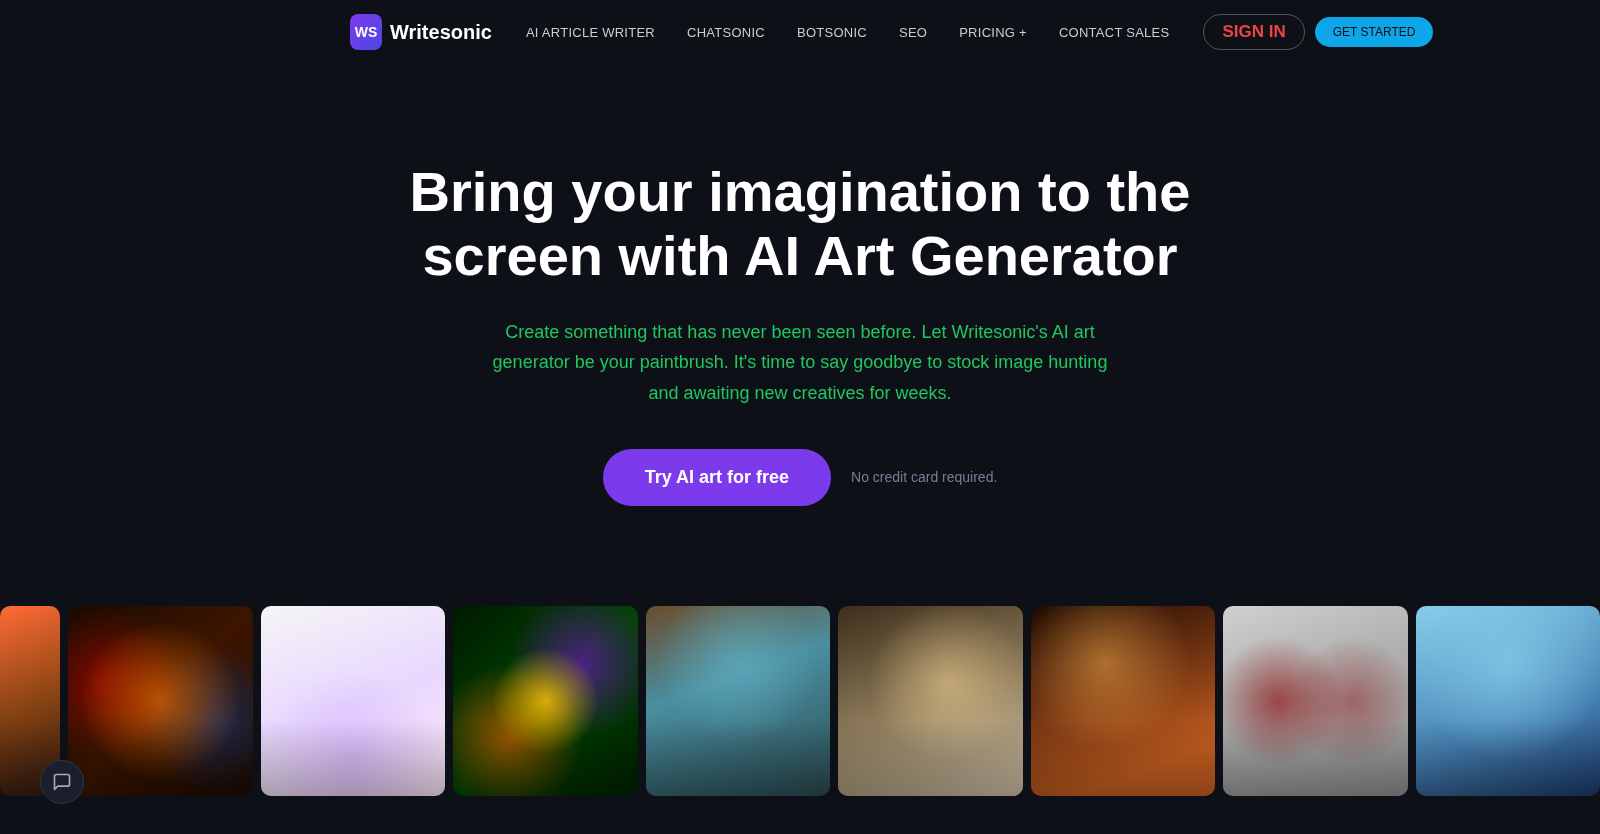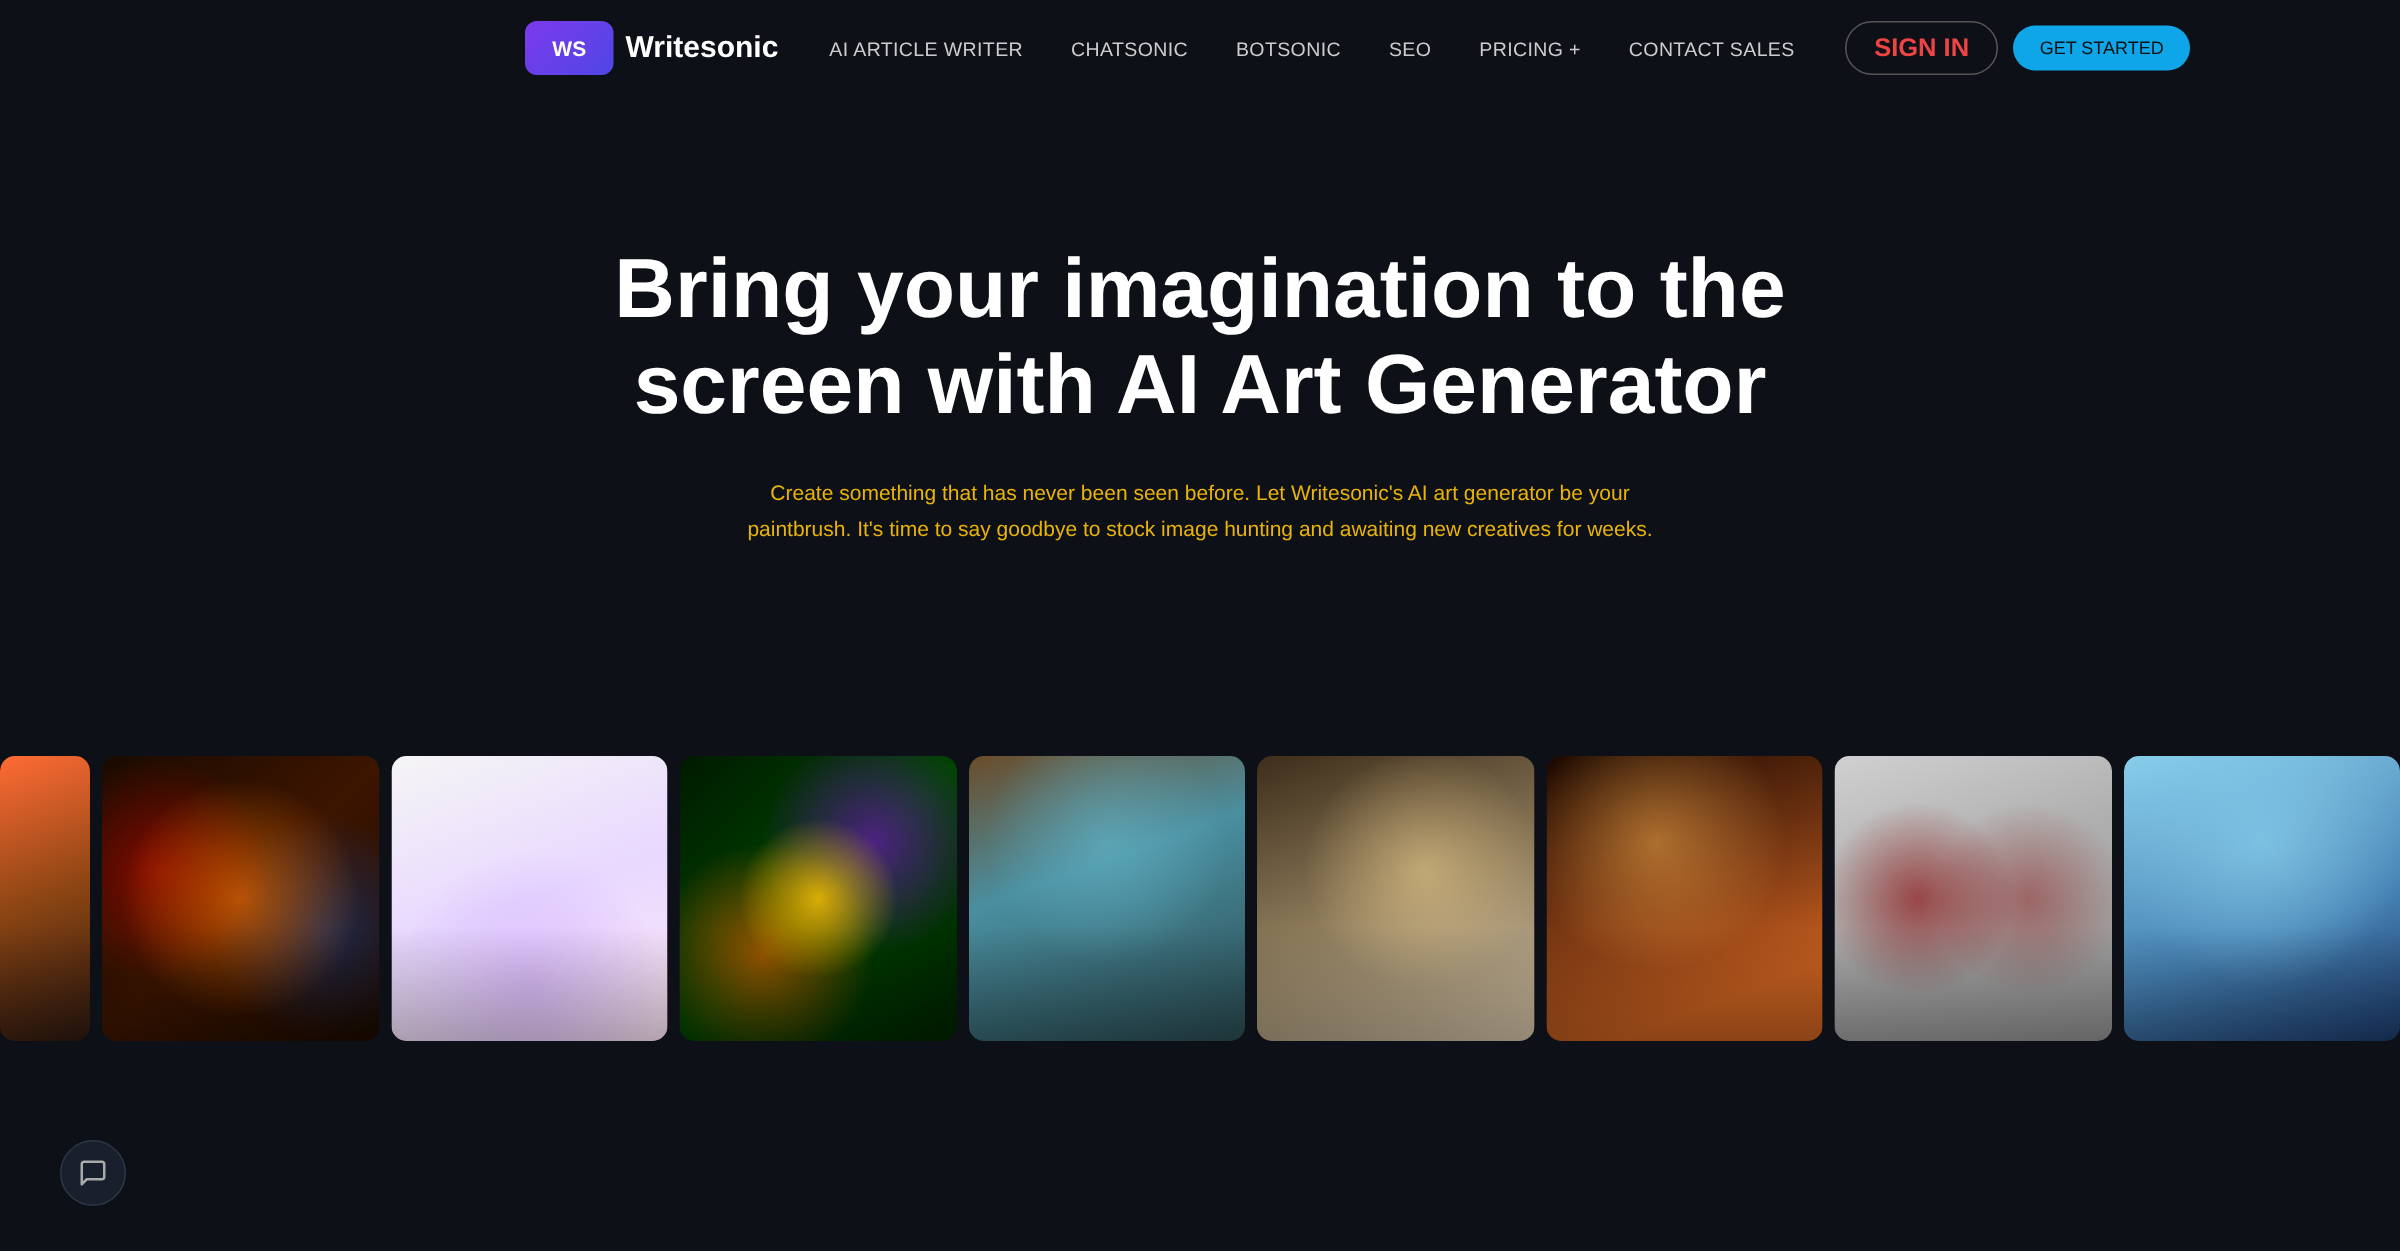--- a/index.html
+++ b/index.html
@@ -35,21 +35,21 @@
 
     .logo {
       display: flex;
       align-items: center;
       gap: 8px;
       margin-right: 16px;
       text-decoration: none;
     }
 
     .logo-icon {
-      width: 59px;
+      width: 32px;
       height: 36px;
       border-radius: 8px;
       background: linear-gradient(135deg, #7c3aed, #4f46e5);
       display: flex;
       align-items: center;
       justify-content: center;
       font-size: 14px;
       font-weight: 700;
       color: white;
       flex-shrink: 0;
@@ -121,22 +121,22 @@
     .hero h1 {
       font-size: 56px;
       font-weight: 800;
       line-height: 1.15;
       color: #fff;
       max-width: 800px;
       margin: 16px auto 28px;
     }
 
     .hero p {
-      font-size: 14px;
-      color: #eab308;
+      font-size: 18px;
+      color: #22c55e;
       max-width: 620px;
       margin: 0 auto 40px;
       line-height: 1.7;
     }
 
     .cta-row {
       display: flex;
       align-items: center;
       justify-content: center;
       gap: 20px;
@@ -291,20 +291,24 @@
     <div class="nav-actions">
       <button class="btn-signin">SIGN IN</button>
       <button class="btn-get-started">GET STARTED</button>
     </div>
   </div>
 </nav>
 
 <section class="hero">
   <h1>Bring your imagination to the screen with AI Art Generator</h1>
   <p>Create something that has never been seen before. Let Writesonic's AI art generator be your paintbrush. It's time to say goodbye to stock image hunting and awaiting new creatives for weeks.</p>
+  <div class="cta-row">
+    <button class="btn-cta">Try AI art for free</button>
+    <span class="no-credit">No credit card required.</span>
+  </div>
 </section>
 
 <div class="gallery">
   <div class="gallery-item img-0"></div>
   <div class="gallery-item img-rabbit"></div>
   <div class="gallery-item img-unicorn"></div>
   <div class="gallery-item img-woman"></div>
   <div class="gallery-item img-sofa"></div>
   <div class="gallery-item img-living"></div>
   <div class="gallery-item img-bedroom"></div>

